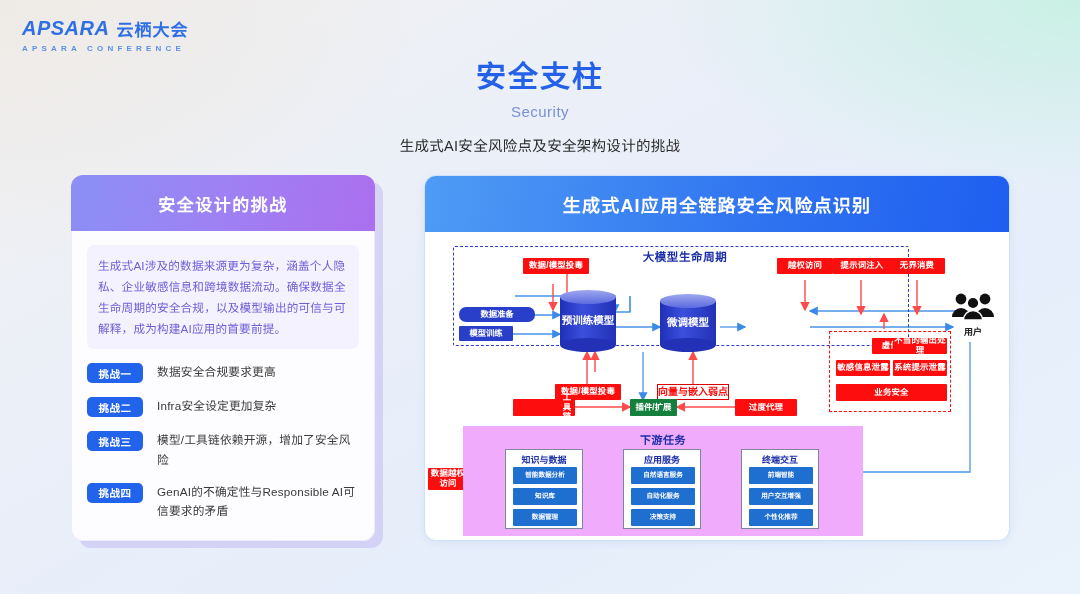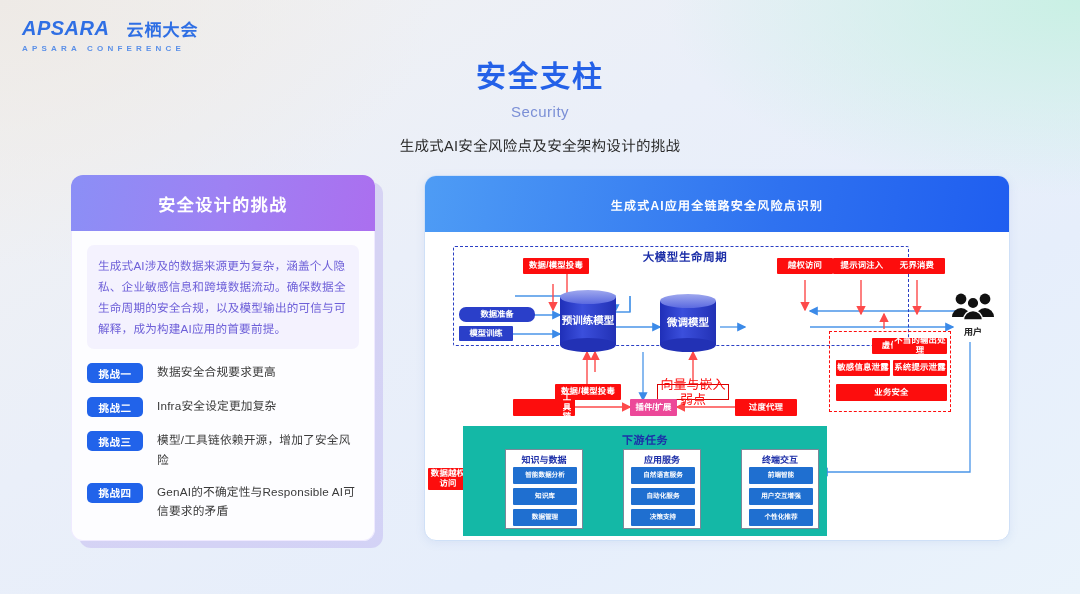--- a/index.html
+++ b/index.html
@@ -9,21 +9,21 @@
     font-family: "Liberation Sans", "DejaVu Sans", sans-serif;
     background:
       radial-gradient(ellipse 70% 60% at 100% 0%, #c9f0e4 0%, rgba(201,240,228,0) 55%),
       radial-gradient(ellipse 80% 90% at 0% 0%, #eeeae6 0%, rgba(238,234,230,0) 50%),
       linear-gradient(150deg, #f2f1f0 0%, #eaeff9 40%, #e6eefb 70%, #eaf3fb 100%);
     position: relative;
   }
 
   
   .logo { position:absolute; left:22px; top:16px; }
-  .logo-row { display:flex; align-items:center; gap:17px; }
+  .logo-row { display:flex; align-items:center; gap:7px; }
   .logo-apsara { font-weight:900; font-size:20px; letter-spacing:.5px; color:#2f6fe4; font-style:italic; }
   .logo-cn { font-weight:700; font-size:17px; color:#2f6fe4; letter-spacing:1px; }
   .logo-sub { font-size:8px; letter-spacing:4.2px; color:#5b90e8; margin-top:3px; font-weight:600; }
 
   
   .header { position:absolute; left:0; right:0; top:52px; text-align:center; }
   .h-title { font-size:30px; font-weight:800; color:#2461e8; letter-spacing:2px; }
   .h-sub { font-size:15px; color:#7b8fd6; margin-top:7px; font-weight:500; letter-spacing:.5px; }
   .h-desc { font-size:14.5px; color:#2b2b2b; margin-top:14px; font-weight:500; letter-spacing:.3px; }
 
@@ -61,60 +61,60 @@
   .right-card {
     position:absolute; left:424px; top:175px; width:586px; height:366px;
     border-radius:12px; background:#fff; border:1px solid #cfe0f7;
     box-shadow:0 2px 10px rgba(90,130,200,.10);
   }
   .right-head {
     height:56px; border-radius:11px 11px 0 0;
     background:linear-gradient(100deg,#4e9cf5 0%,#2f72f0 60%,#1f5ef0 100%);
     display:flex; align-items:center; justify-content:center;
   }
-  .right-head-title { color:#fff; font-size:12px; font-weight:800; letter-spacing:1.2px;text-align:center; }
+  .right-head-title { color:#fff; font-size:18px; font-weight:800; letter-spacing:1.2px;text-align:center; }
 
   
   .diagram { position:relative; width:586px; height:308px; }
   .svg-layer { position:absolute; left:0; top:0; }
 
   .nd { position:absolute; display:flex; align-items:center; justify-content:center;
         text-align:center; line-height:1.18; }
 
   .lc-box { position:absolute; left:28px; top:14px; width:456px; height:100px;
             border:1.4px dashed #2b3fc4; border-radius:2px; }
   .lc-title { position:absolute; left:160px; top:16px; width:200px;
               font-size:11.5px; font-weight:800; color:#1d2fa8; letter-spacing:.6px;
               text-align:center; }
 
   .red { background:#fd0d0d; color:#fff; font-size:8.4px; font-weight:700;
          border-radius:1px; letter-spacing:.2px; }
-  .redline { background:#fd0d0d; color:#fff; font-size:13px; font-weight:400;
+  .redline { background:#fd0d0d; color:#fff; font-size:10px; font-weight:700;
              border:1.1px solid #d90000; }
   .navy { background:#2a3fc9; color:#fff; font-size:8.3px; font-weight:700; border-radius:1px; }
-  .bluebox { background:#ec4899; color:#fff; font-size:8.4px; font-weight:700; border-radius:1px; }
+  .bluebox { background:#15803d; color:#fff; font-size:8.4px; font-weight:700; border-radius:1px; }
   .bluesm { background:#1f6fd0; color:#fff; font-size:6.6px; font-weight:600;
             border-radius:1px; padding:0 2px; line-height:1.25; }
 
   
   .cyl { position:absolute; }
   .cyl-body { position:absolute; left:0; top:7px; width:100%; height:calc(100% - 14px);
               background:linear-gradient(90deg,#1f2fb8 0%,#3b4fdc 40%,#2231b5 100%); }
   .cyl-top { position:absolute; left:0; top:0; width:100%; height:14px; border-radius:50%;
              background:linear-gradient(180deg,#9fa8ee 0%,#5b6ae0 100%); }
   .cyl-bot { position:absolute; left:0; bottom:0; width:100%; height:14px; border-radius:50%;
              background:#2231b5; }
   .cyl-label { position:absolute; left:0; top:0; width:100%; height:100%;
                display:flex; align-items:center; justify-content:center;
                color:#fff; font-size:10.5px; font-weight:700; line-height:1.12;
                text-align:center; z-index:3; }
 
   
-  .ds-panel { position:absolute; left:38px; top:194px; width:364px; height:110px;
-              background:#14b8a6;text-decoration:underline; }
+  .ds-panel { position:absolute; left:38px; top:194px; width:400px; height:110px;
+              background:#f0abfc;text-decoration:underline; }
   .ds-title { position:absolute; left:0; top:5px; width:100%; text-align:center;
               font-size:11px; font-weight:800; color:#1d2fa8; letter-spacing:.5px; }
   .ds-col { position:absolute; top:23px; width:78px; height:80px;
             background:#fff; border:1.2px solid #7c8799; }
   .ds-col-title { position:absolute; left:0; top:3px; width:100%; text-align:center;
                   font-size:9px; font-weight:800; color:#1d2fa8; }
   .ds-item { position:absolute; left:7px; width:64px; height:17px;
              display:flex; align-items:center; justify-content:center; }
 
   

